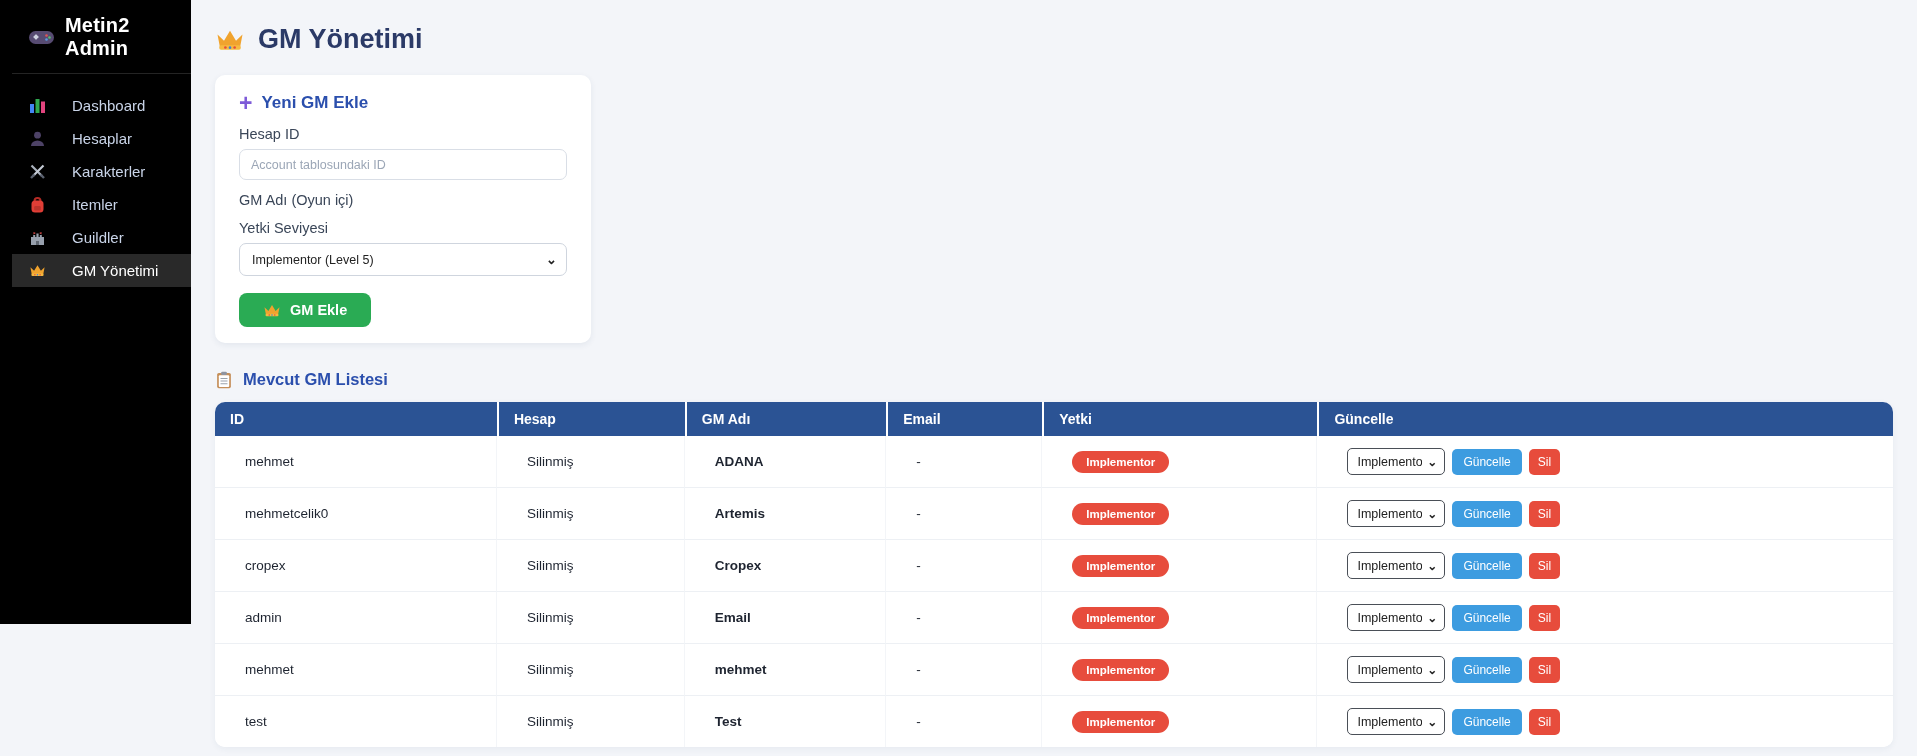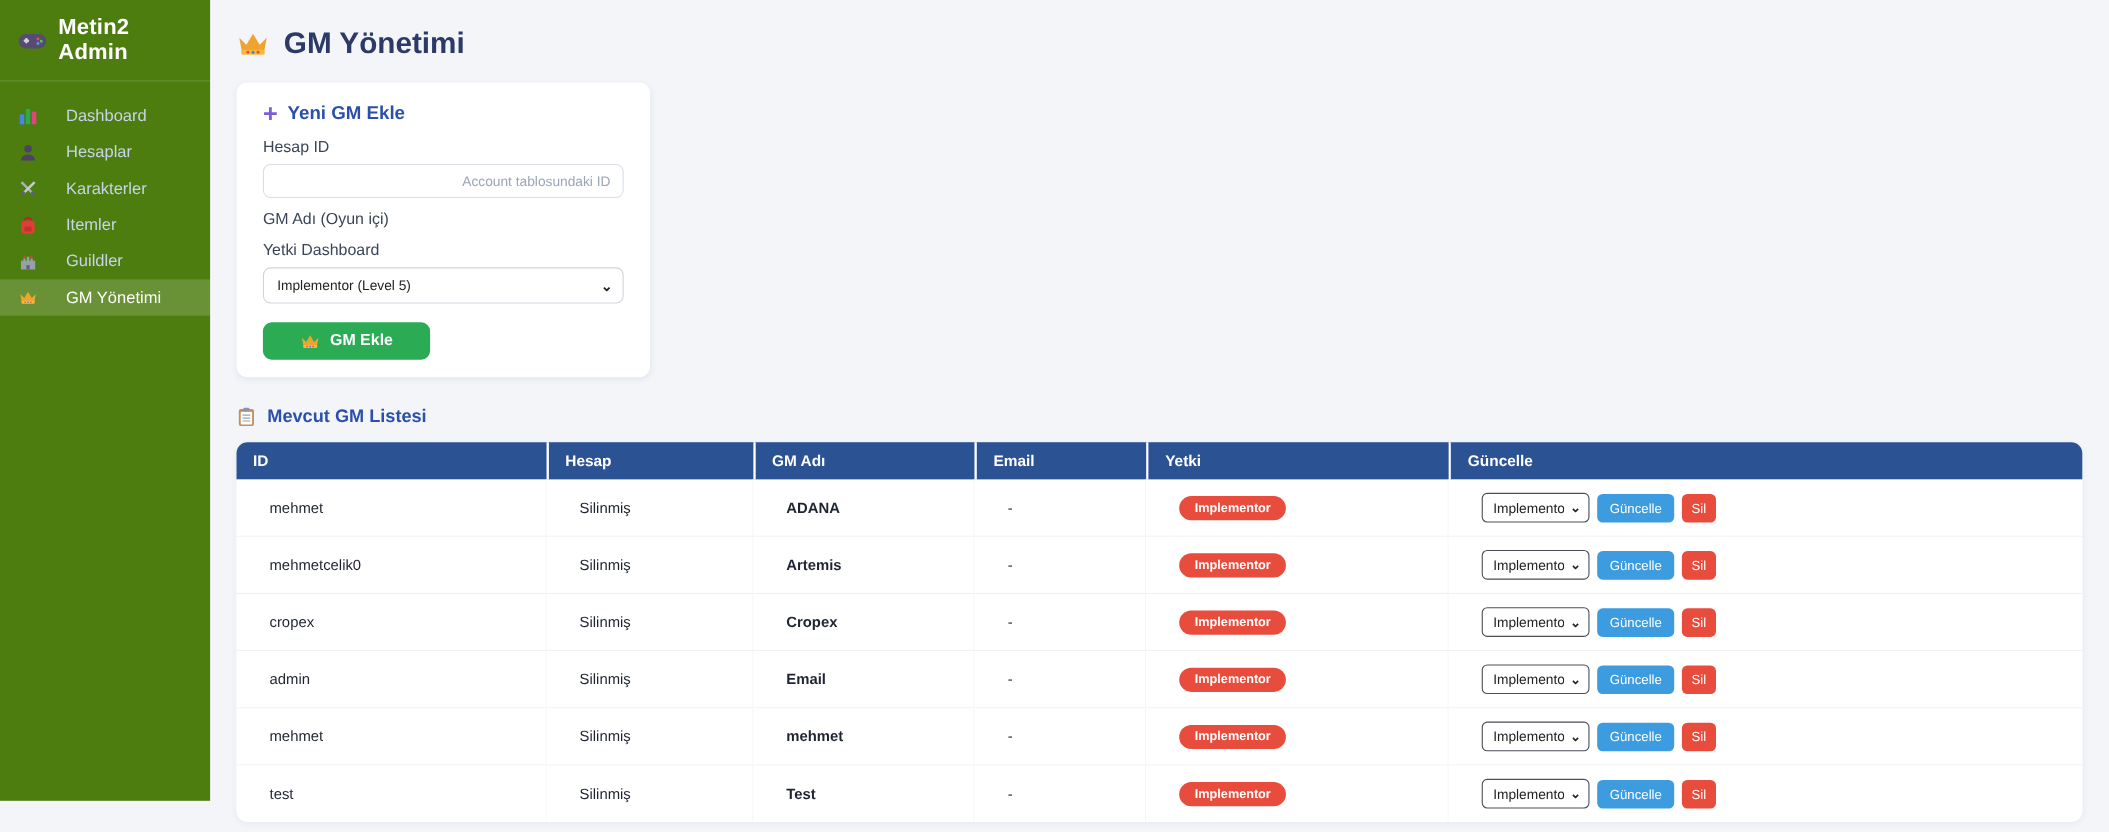--- a/index.html
+++ b/index.html
@@ -4,21 +4,21 @@
 <style>
   * { box-sizing: border-box; }
   html,body { margin:0; padding:0; }
   body {
     width:1917px; height:756px; overflow:hidden;
     display:flex;
     font-family:"Liberation Sans", sans-serif;
     background:#f3f5f9;
   }
   
-  .sidebar { width:191px; min-width:191px; height:728px; background:#4d7c0f; }
+  .sidebar { width:191px; min-width:191px; height:624px; background:#000000;padding-left:12px; }
   .sidebar-header {
     display:flex; align-items:center; gap:10px;
     padding:14px 16px 13px;
     border-bottom:1px solid rgba(255,255,255,.14);
   }
   .sidebar-header svg { width:27px; height:19px; display:block; }
   .app-title { color:#ffffff; font-weight:bold; font-size:20px; letter-spacing:.2px; }
   .sidebar-nav { padding:15px 0; }
   .nav-item {
     display:flex; align-items:center; gap:26px;
@@ -40,45 +40,45 @@
     box-shadow:0 2px 6px rgba(40,60,100,.08);
   }
   .card-title {
     display:flex; align-items:center; gap:9px;
     font-size:17px; font-weight:bold; color:#2b4fad; margin:0 0 13px;
   }
   .plus-glyph { color:#7e5bd8; font-size:23px; font-weight:bold; line-height:18px; }
   .field-label { display:block; font-size:14.5px; color:#3a4658; margin:12px 0 7px; }
   .text-input {
     width:100%; height:31px; border:1px solid #d9dee6; border-radius:7px;
-    padding:0 11px; font-size:12.5px; color:#333; font-family:inherit; background:#fff;text-align:right;
+    padding:0 11px; font-size:12.5px; color:#333; font-family:inherit; background:#fff;
   }
   .text-input::placeholder { color:#9ba6b6; }
   .sel-wrap { position:relative; display:block; }
   select {
     appearance:none; -webkit-appearance:none; -moz-appearance:none;
     width:100%; height:33px; border:1px solid #cfd5de; border-radius:7px;
     padding:0 26px 0 12px; font-size:12.5px; color:#222; background:#fff;
     font-family:inherit; cursor:pointer;
   }
   .sel-wrap .chev {
     position:absolute; right:10px; top:50%; transform:translateY(-52%);
     font-size:13px; color:#222; font-weight:bold; pointer-events:none;
   }
   .btn-success {
     display:inline-flex; align-items:center; gap:9px;
     margin-top:17px; background:#2aab54; color:#fff; border:none;
-    border-radius:8px; padding:9px 34px; font-size:14.5px; font-weight:bold;
+    border-radius:8px; padding:9px 24px; font-size:14.5px; font-weight:bold;
     font-family:inherit; cursor:pointer;
   }
   .btn-success svg { width:18px; height:15px; display:block; }
   
   .list-section { margin-top:27px; }
   .list-title {
-    display:flex; align-items:flex-start; gap:10px;
+    display:flex; align-items:flex-end; gap:10px;
     font-size:16.5px; font-weight:bold; color:#2b4fad; margin:0 0 13px;
   }
   .list-title svg { width:18px; height:18px; display:block; }
   .table-wrap { background:#fff; border-radius:10px; box-shadow:0 2px 6px rgba(40,60,100,.06); }
   table { width:100%; border-collapse:separate; border-spacing:0; }
   thead th {
     background:#2b5394; color:#fff; text-align:left;
     font-size:14px; font-weight:bold; padding:9px 15px; white-space:nowrap;
   }
   thead th:not(:first-child) { border-left:2px solid #ffffff; }
@@ -213,21 +213,21 @@
     <h2 class="card-title">
       <span class="plus-glyph">+</span>
       <span>Yeni GM Ekle</span>
     </h2>
 
     <label class="field-label" style="margin-top:0">Hesap ID</label>
     <input class="text-input" type="text" placeholder="Account tablosundaki ID" style="">
 
     <label class="field-label">GM Adı (Oyun içi)</label>
 
-    <label class="field-label">Yetki Dashboard</label>
+    <label class="field-label">Yetki Seviyesi</label>
     <span class="sel-wrap">
       <select>
         <option>Implementor (Level 5)</option>
       </select>
       <span class="chev">⌄</span>
     </span>
 
     <button class="btn-success">
       <span>
           <svg viewBox="0 0 24 20">

